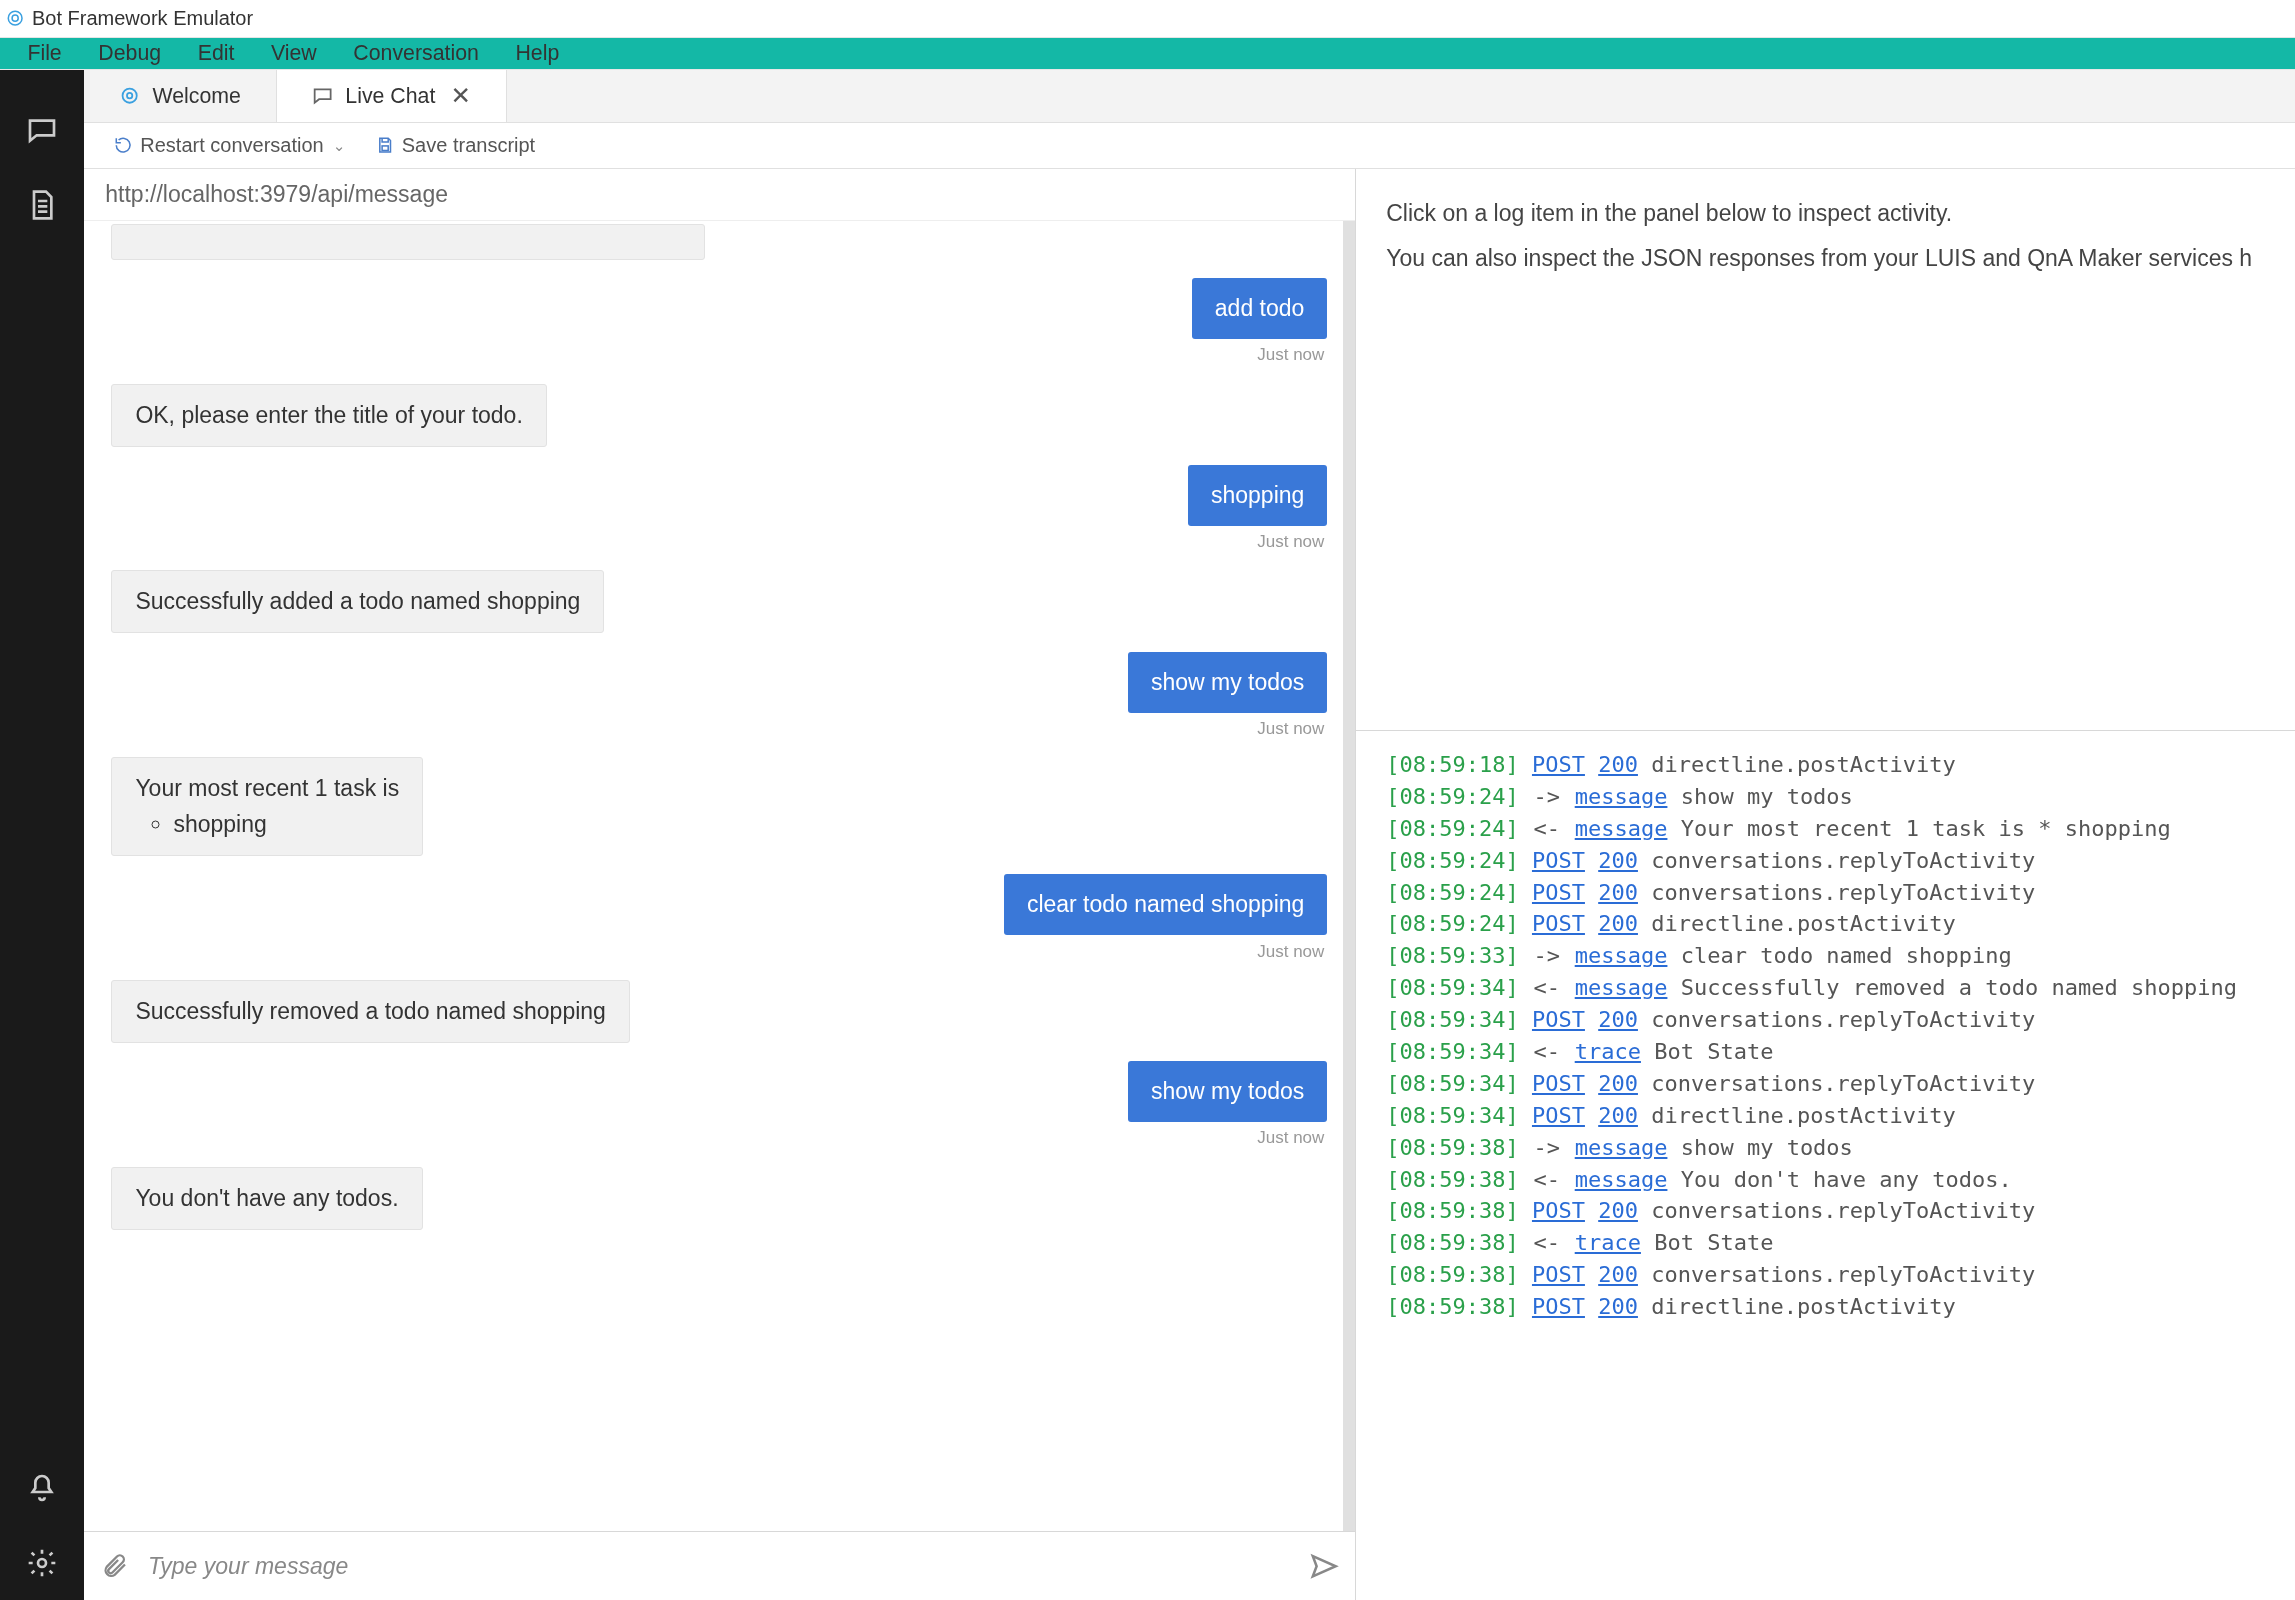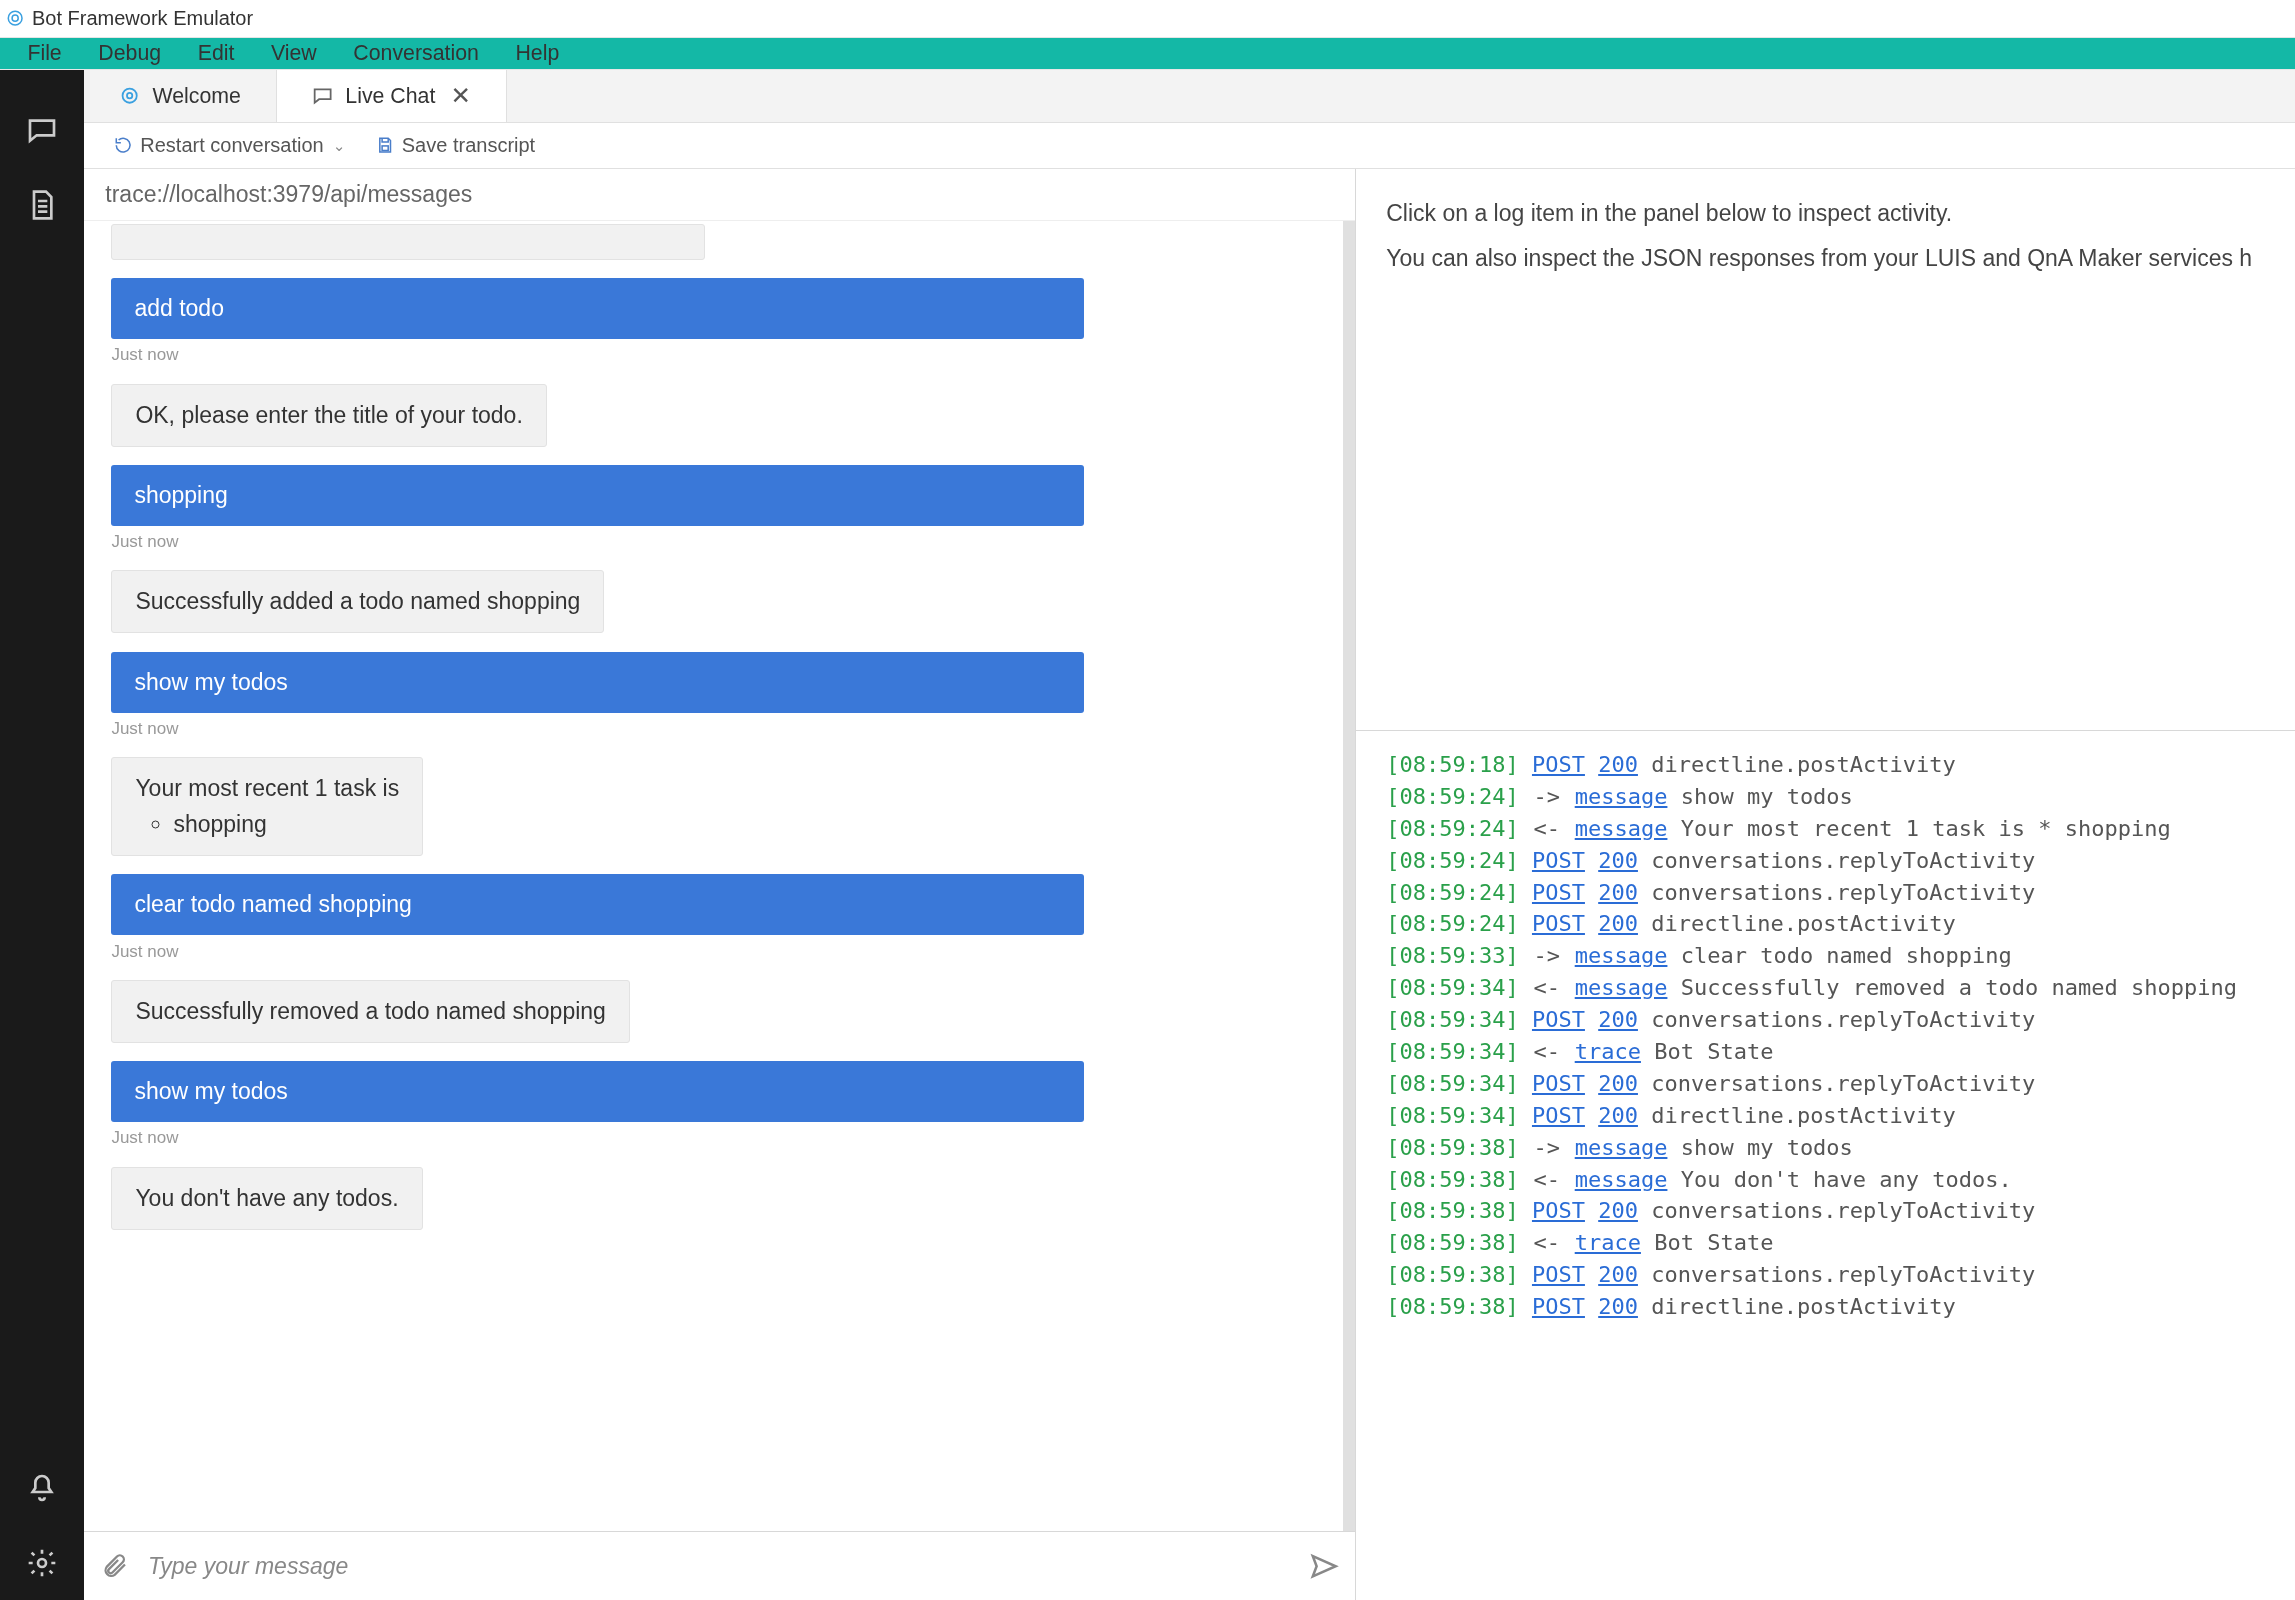--- a/index.html
+++ b/index.html
@@ -39,21 +39,21 @@
 
   
   .content { flex: 1; display: flex; min-height: 0; }
   .chat-col { flex: 1.15; display: flex; flex-direction: column; border-right: 0.8px solid #d8d8d8; min-width: 0; position: relative; }
   .addr { height: 52px; display: flex; align-items: center; padding: 0 21.3px; font-size: 23px; color: #666; border-bottom: 0.8px solid #eee; }
 
   .chat-scroll { flex: 1; overflow-y: auto; padding: 15.2px 27.4px 15.2px 27.4px; }
   .split-handle { position: absolute; right: 0; top: 52px; bottom: 69px; width: 12.2px; background: #e0e0e0; }
 
   .msg-row { display: flex; margin: 18.3px 0; flex-direction: column; }
-  .msg-row.user { }
+  .msg-row.user { align-items: flex-end; }
   .msg-row.bot  { align-items: flex-start; }
   .bubble { max-width: 80%; padding: 17px 23px; font-size: 23px; border-radius: 3px; }
   .bubble.user { background: #3a78d8; color: #fff; }
   .bubble.bot  { background: #f1f1f1; color: #333; border: 0.8px solid #e2e2e2; }
   .bubble ul { list-style: circle; padding-left: 38px; margin-top: 9.1px; }
   .ts { font-size: 17px; color: #999; margin-top: 6.1px; padding-right: 3px; }
 
   
   .composer { height: 69px; display: flex; align-items: center; padding: 0 15.2px; border-top: 0.8px solid #d8d8d8; }
   .composer-attach, .composer-send { width: 30.5px; height: 30.5px; display: flex; align-items: center; justify-content: center; cursor: pointer; }
@@ -160,21 +160,21 @@
             <path d="M8 3v5h8V3"></path>
             <rect x="8" y="13" width="8" height="6"></rect>
           </svg>
         <span>Save transcript</span>
       </div>
     </div>
 
     <div class="content">
       <div class="chat-col">
         <div class="addr">
-          <span>trace://localhost:3979/api/messages</span>
+          <span>http://localhost:3979/api/message</span>
         </div>
         <div class="chat-scroll" id="chat-scroll">
             <div class="msg-row bot">
               <div class="bubble bot" style="margin-top: -30.5px; min-width: 594px; height: 30.5px;"></div>
             </div>
             <div class="msg-row user">
               <div class="bubble user">add todo</div>
               <div class="ts">Just now</div>
             </div>
             <div class="msg-row bot">

